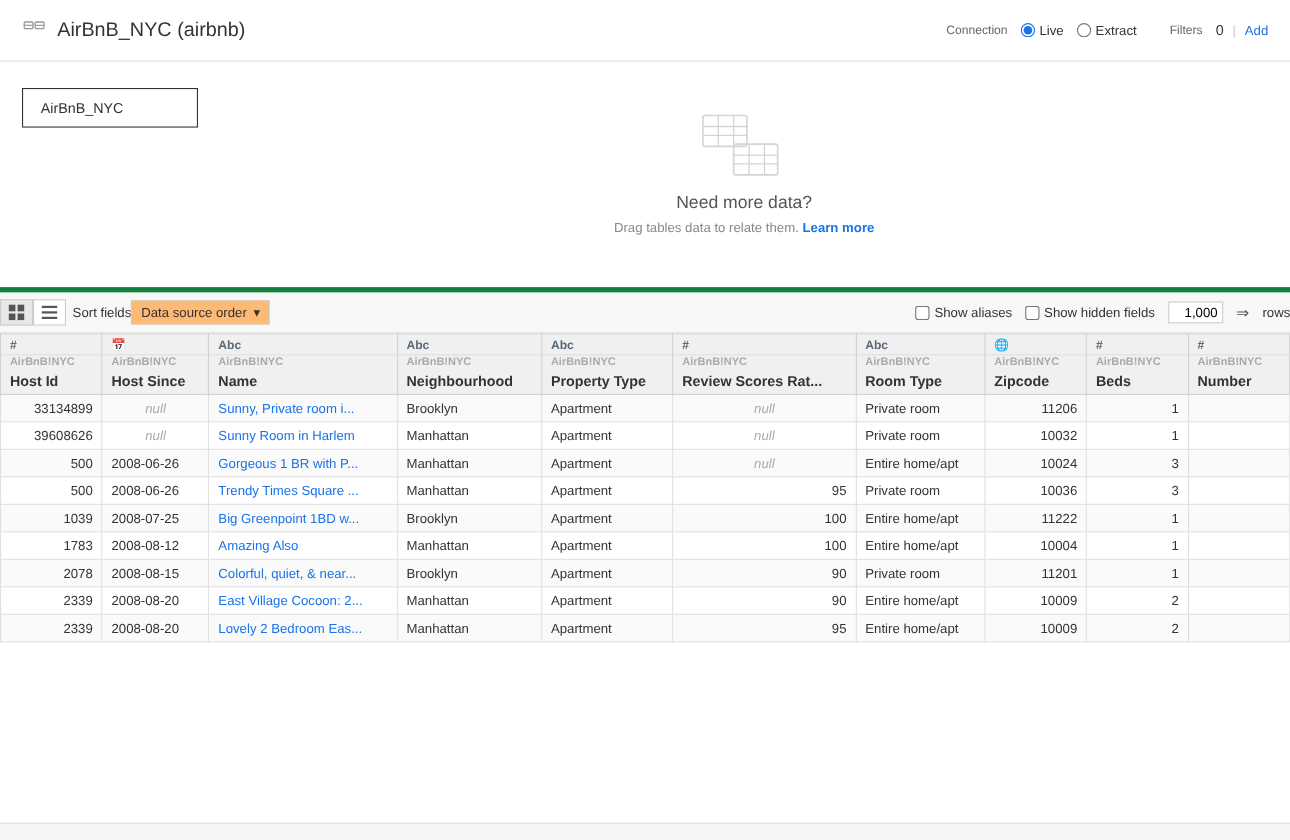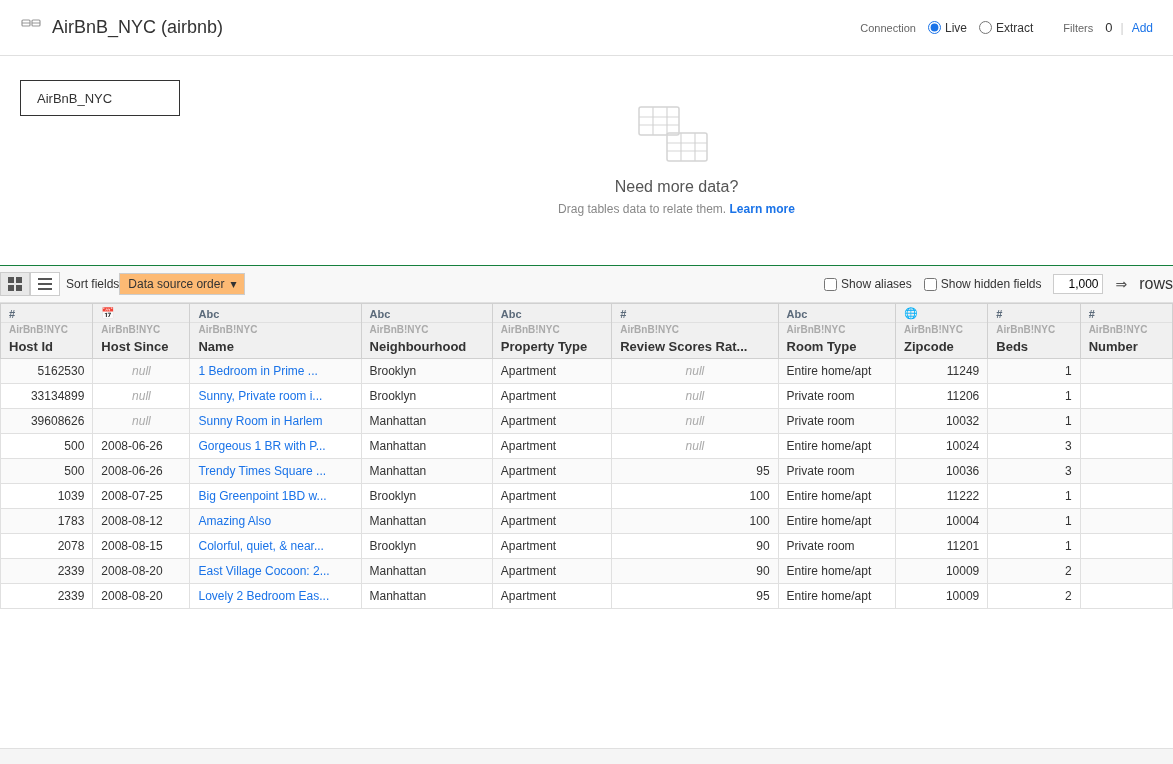--- a/index.html
+++ b/index.html
@@ -26,21 +26,21 @@
     .filters-count { font-size: 13px; color: #333; }
     .filters-sep { color: #ccc; }
     .filters-add { color: #1a73e8; text-decoration: none; font-size: 12px; }
 
     
     .middle-area {
       display: flex;
       padding: 20px;
       gap: 20px;
       height: 210px;
-      border-bottom: 1px solid #15803d;
+      border-bottom: 5px solid #15803d;
     }
     .data-source-box {
       border: 1.5px solid #333;
       padding: 6px 16px;
       font-size: 13px;
       font-weight: 500;
       min-width: 160px;
       height: 36px;
       display: flex;
       align-items: center;
@@ -85,21 +85,21 @@
       padding: 3px 8px;
       font-size: 12px;
       cursor: pointer;
       display: flex;
       align-items: center;
       gap: 6px;
     }
     .controls-right { margin-left: auto; display: flex; align-items: center; gap: 12px; }
     .checkbox-option { display: flex; align-items: center; gap: 4px; font-size: 12px; cursor: pointer; }
     .rows-input { width: 50px; border: 1px solid #ccc; padding: 2px 4px; text-align: right; font-size: 12px; }
-    .rows-label { font-size: 16px; }
+    .rows-label { font-size: 12px; }
     .rows-arrow { font-size: 14px; color: #555; }
 
     
     .data-table-wrapper {
       overflow-x: auto;
       overflow-y: auto;
       flex: 1;
     }
     table {
       border-collapse: collapse;
@@ -331,32 +331,20 @@
       <div class="th-type-row">
                 <span style="color:#5b6a7a;font-weight:bold;">#</span>
               </div>
       <div class="th-source">AirBnB!NYC</div>
       <div class="th-colname">Number</div>
     </th>
           </tr>
         </thead>
       <tbody id="table-body">
 
-      <tr>
-            <td class="num-val">5162530</td>
-            <td class="null-val">null</td>
-            <td class="link-val">1 Bedroom in Prime ...</td>
-            <td>Brooklyn</td>
-            <td>Apartment</td>
-            <td class="null-val">null</td>
-            <td>Entire home/apt</td>
-            <td class="num-val">11249</td>
-            <td class="num-val">1</td>
-            <td class="num-val"></td>
-          </tr>
           <tr>
             <td class="num-val">33134899</td>
             <td class="null-val">null</td>
             <td class="link-val">Sunny, Private room i...</td>
             <td>Brooklyn</td>
             <td>Apartment</td>
             <td class="null-val">null</td>
             <td>Private room</td>
             <td class="num-val">11206</td>
             <td class="num-val">1</td>

